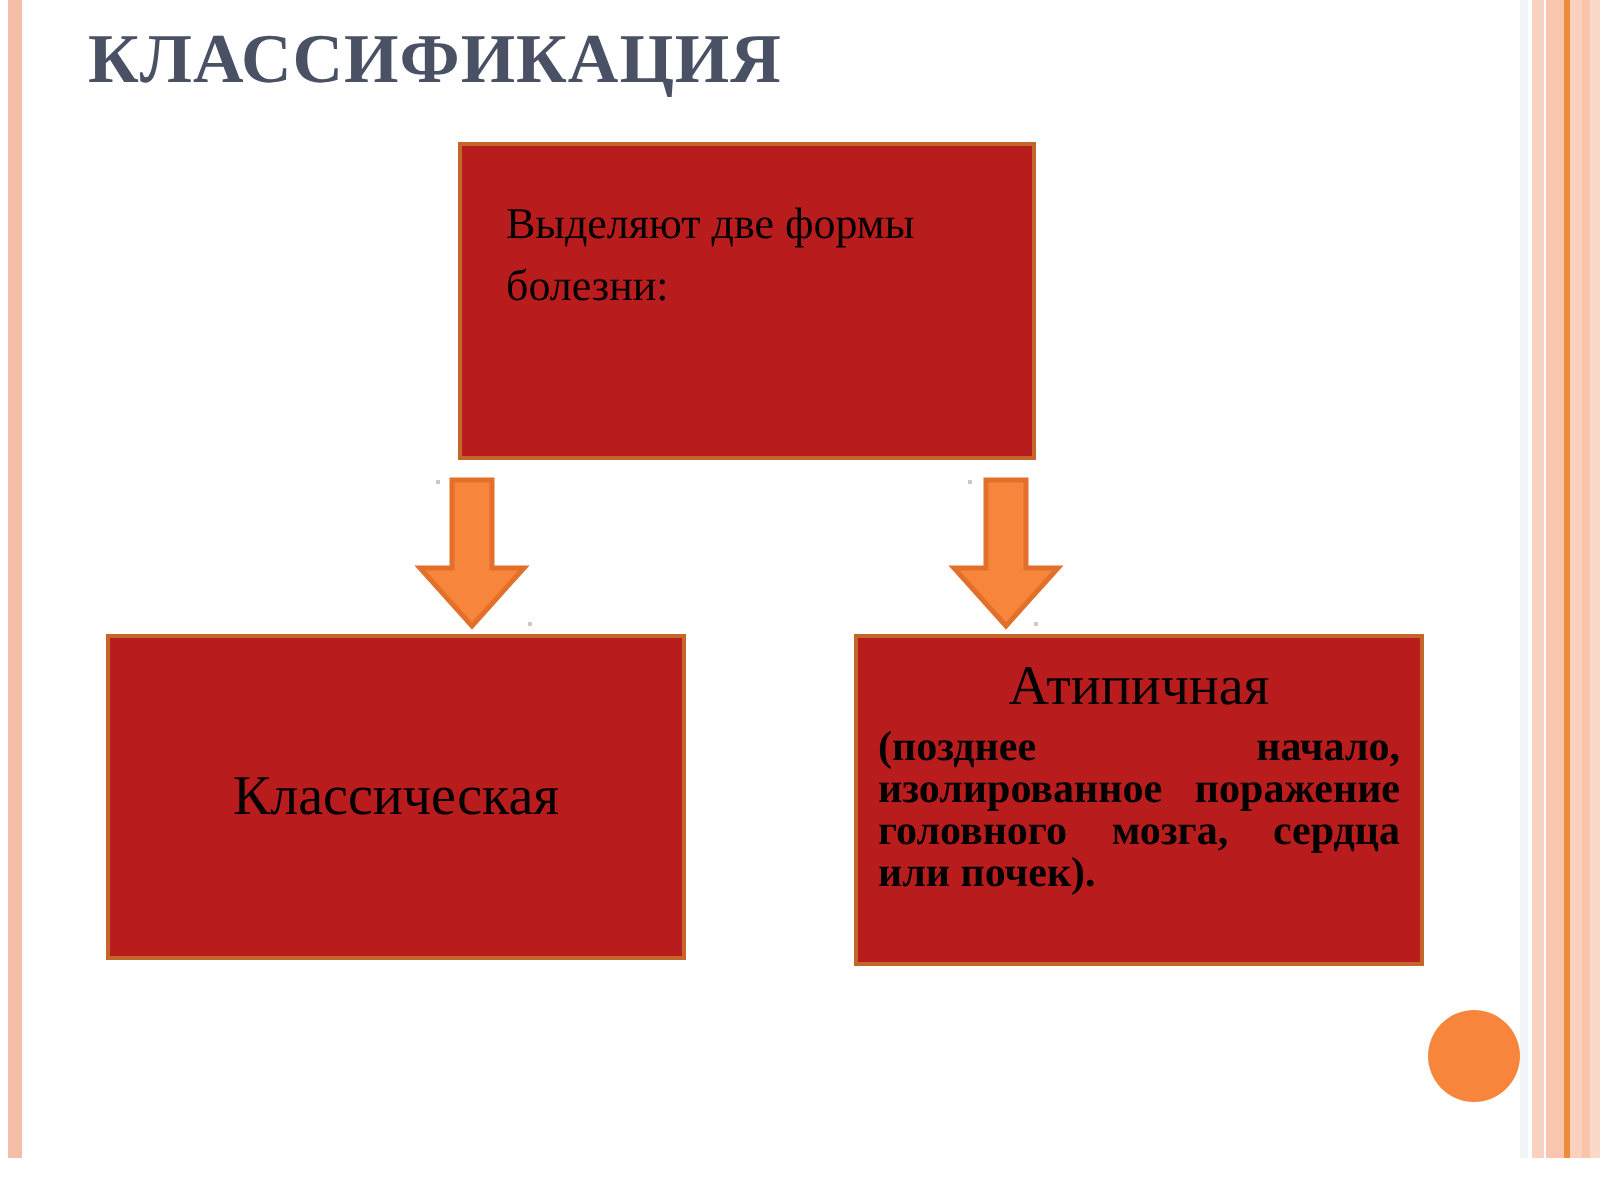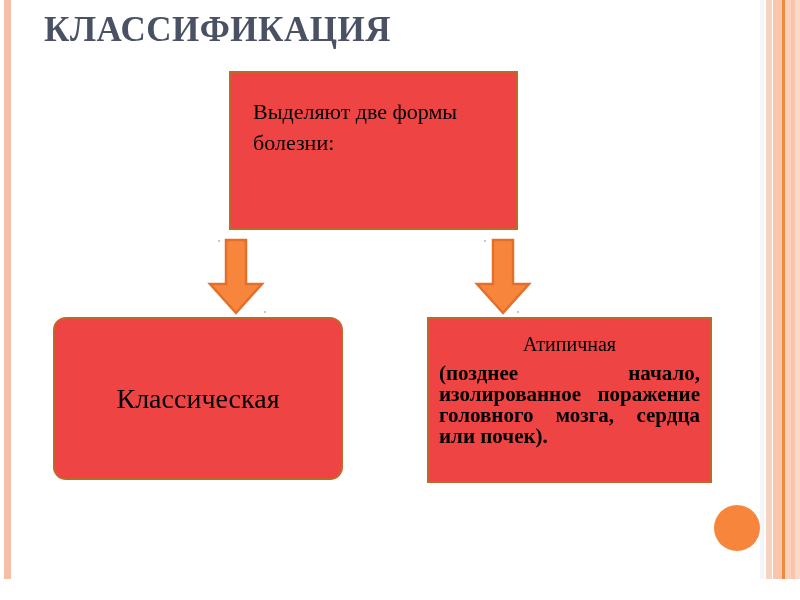--- a/index.html
+++ b/index.html
@@ -55,21 +55,21 @@
     font-weight: bold;
     color: #4a5164;
     font-variant: small-caps;
     letter-spacing: 0.5px;
     white-space: nowrap;
   }
 
   
   .box {
     position: absolute;
-    background: #ef4444;
+    background: #b91c1c;
     border: 2px solid #c4662a;
     box-sizing: border-box;
     color: #000000;
     font-family: "Liberation Serif", serif;
   }
 
   #box-top {
     left: 229px;
     top: 71px;
     width: 289px;
@@ -82,34 +82,33 @@
 
   #box-classic {
     left: 53px;
     top: 317px;
     width: 290px;
     height: 163px;
     display: flex;
     align-items: center;
     justify-content: center;
     font-size: 28px;
-    border-radius: 13px;
   }
 
   #box-atypical {
     left: 427px;
     top: 317px;
     width: 285px;
     height: 166px;
     padding: 8px 10px 0 10px;
     box-sizing: border-box;
   }
   #atypical-heading {
     text-align: center;
-    font-size: 20px;
+    font-size: 28px;
     line-height: 34px;
     margin-bottom: 2px;
   }
   #atypical-body {
     text-align: justify;
     text-align-last: left;
     font-size: 21px;
     line-height: 21px;
     font-weight: bold;
   }

